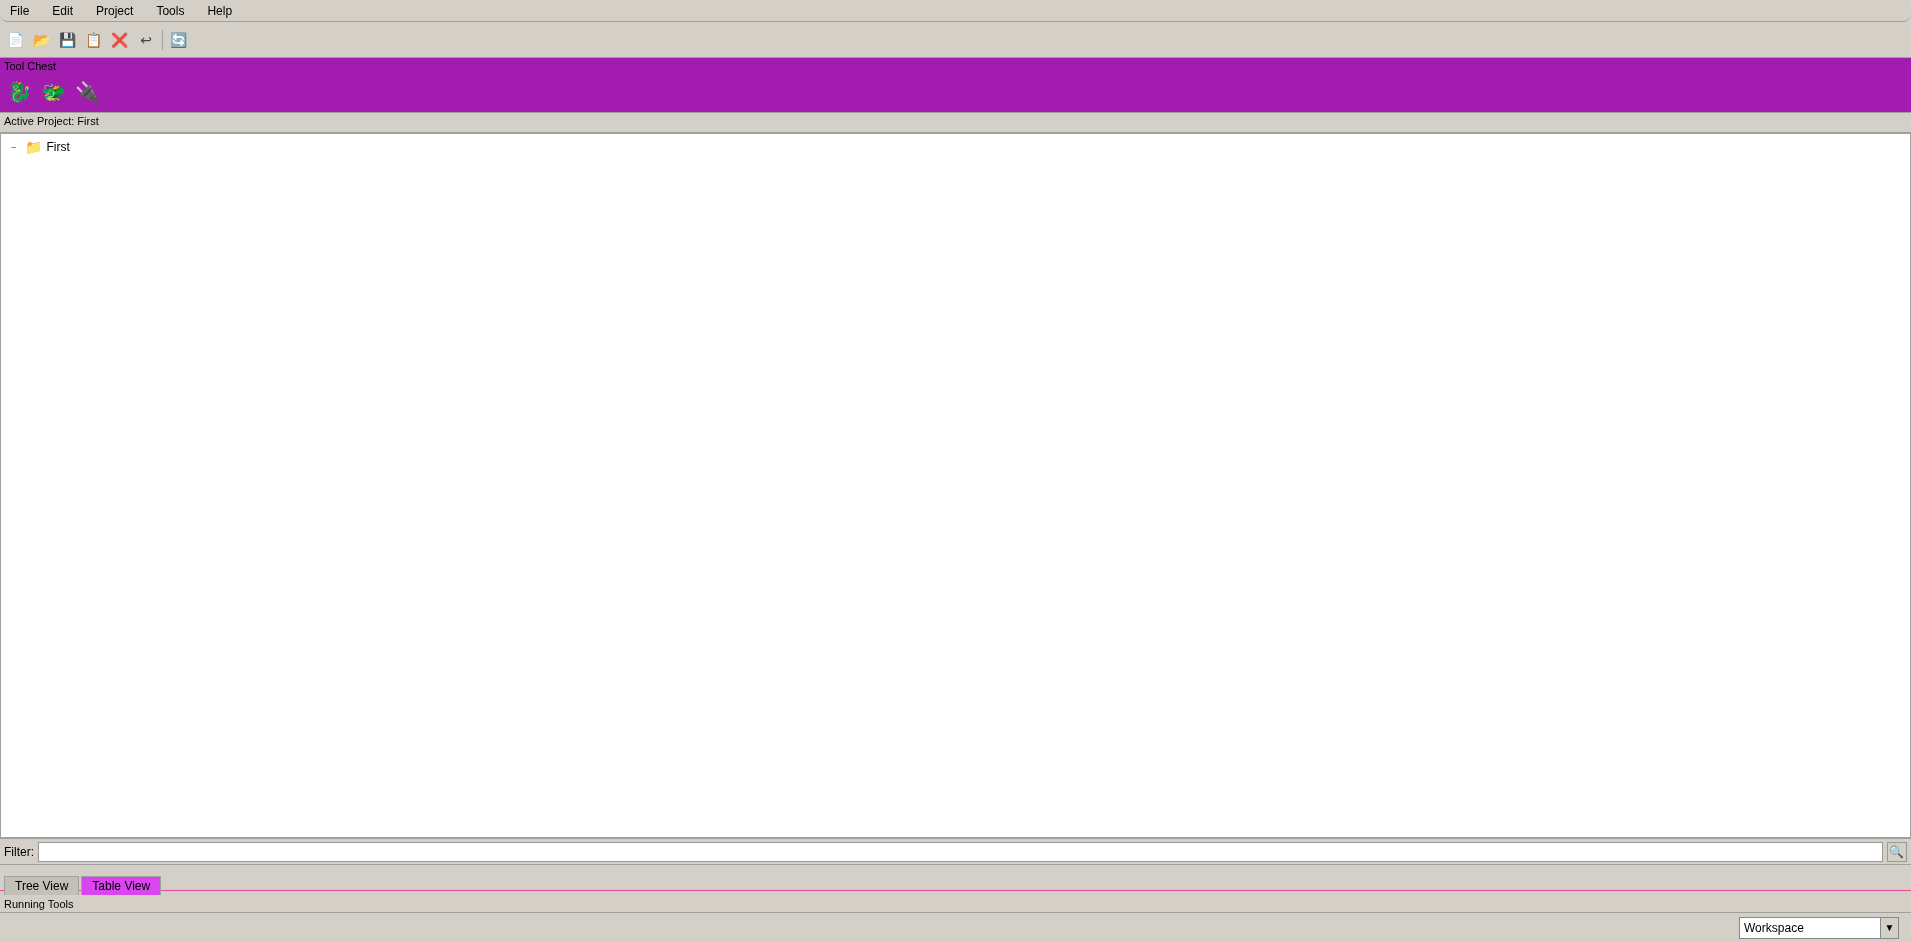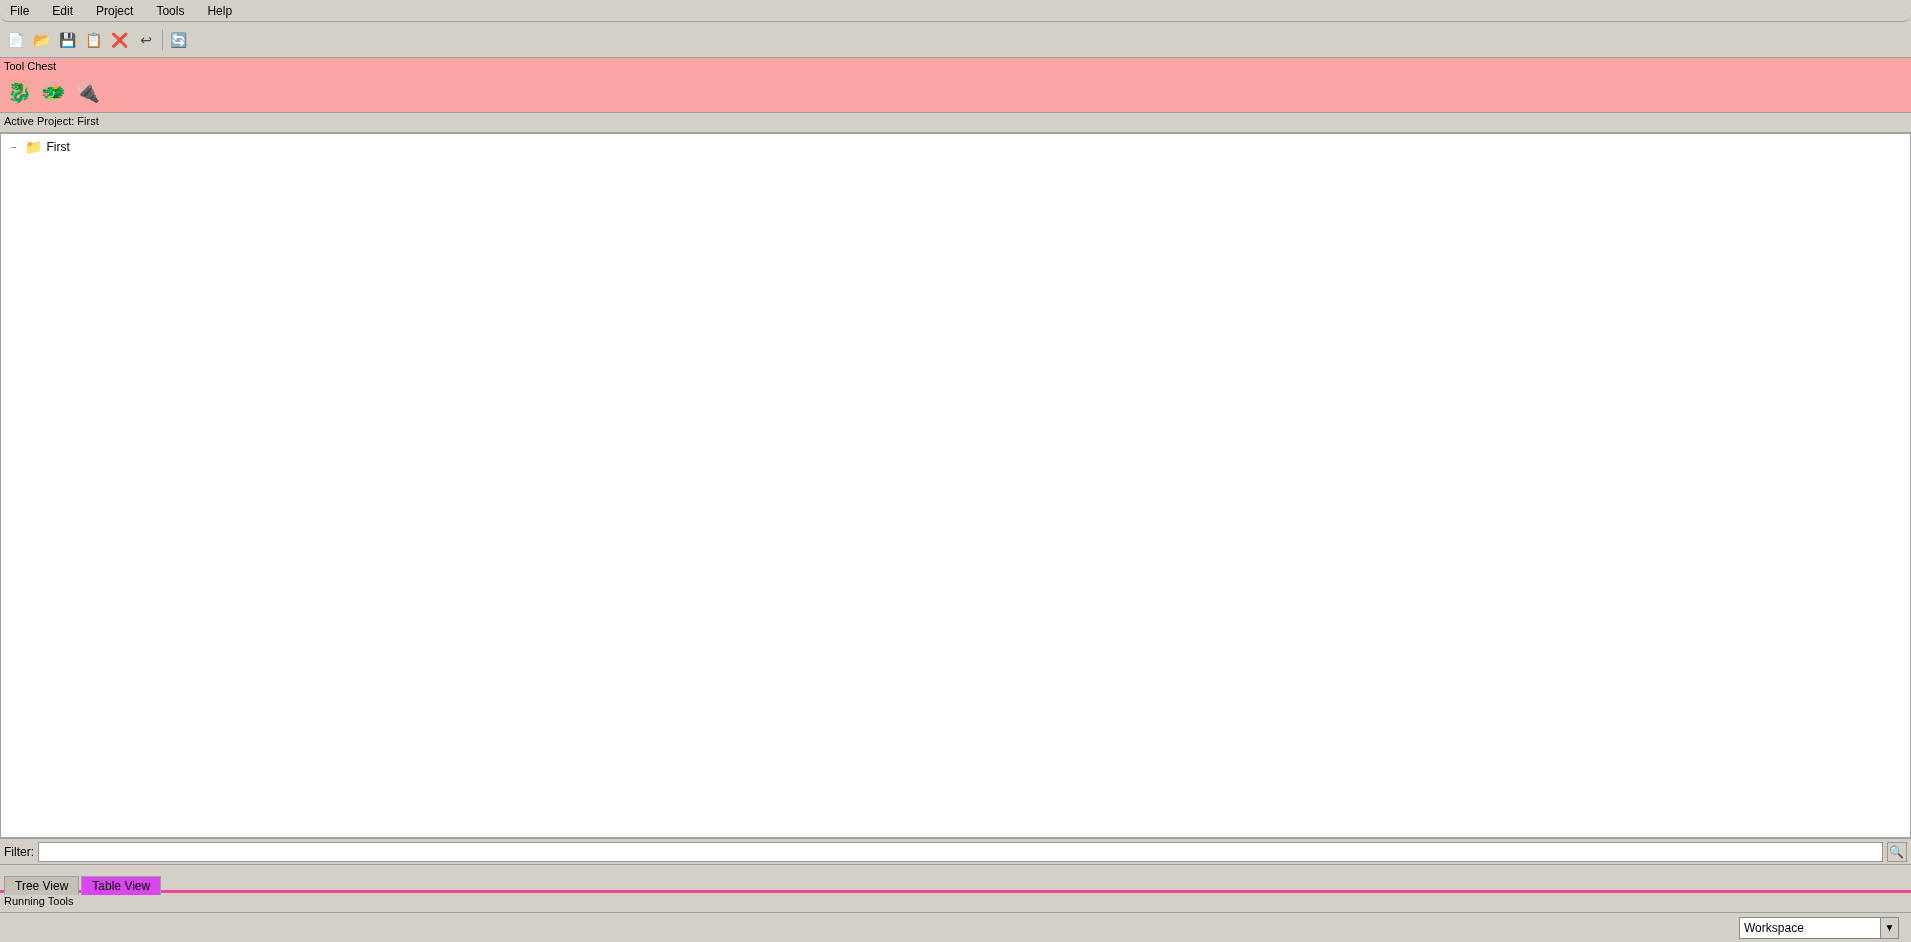--- a/index.html
+++ b/index.html
@@ -67,21 +67,21 @@
 
     .toolbar-separator {
       width: 1px;
       height: 20px;
       background: #a0a0a0;
       margin: 0 2px;
     }
 
     
     .tool-chest-section {
-      background: #fca5a5;
+      background: #a21caf;
       border-bottom: 1px solid #a0a0a0;
       padding: 2px 4px;
       flex-shrink: 0;
     }
 
     .tool-chest-label {
       font-size: 11px;
       color: #000;
       margin-bottom: 2px;
     }
@@ -229,27 +229,27 @@
 
     .view-tab.active {
       background: #d946ef;
       border-color: #a0a0a0;
       font-weight: normal;
     }
 
     
     .running-tools-bar {
       background: #d4d0c8;
-      border-top: 3px solid #ec4899;
+      border-top: 1px solid #ec4899;
       padding: 2px 4px;
       font-size: 11px;
       color: #000;
       height: 22px;
       display: flex;
-      align-items: flex-start;
+      align-items: flex-end;
       flex-shrink: 0;
     }
 
     
     .status-bar {
       background: #d4d0c8;
       border-top: 1px solid #a0a0a0;
       padding: 2px 12px;
       display: flex;
       align-items: center;

